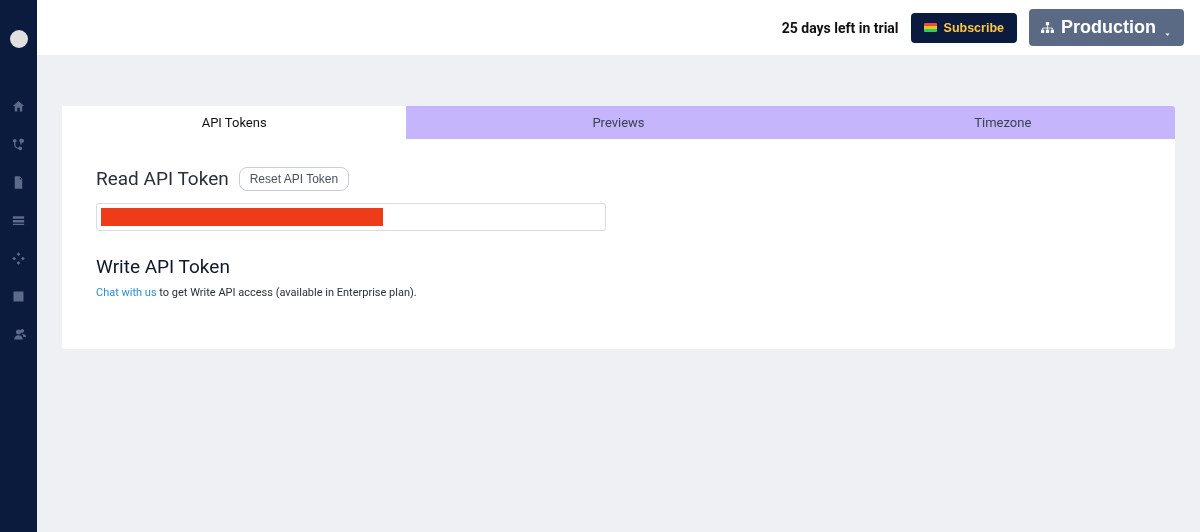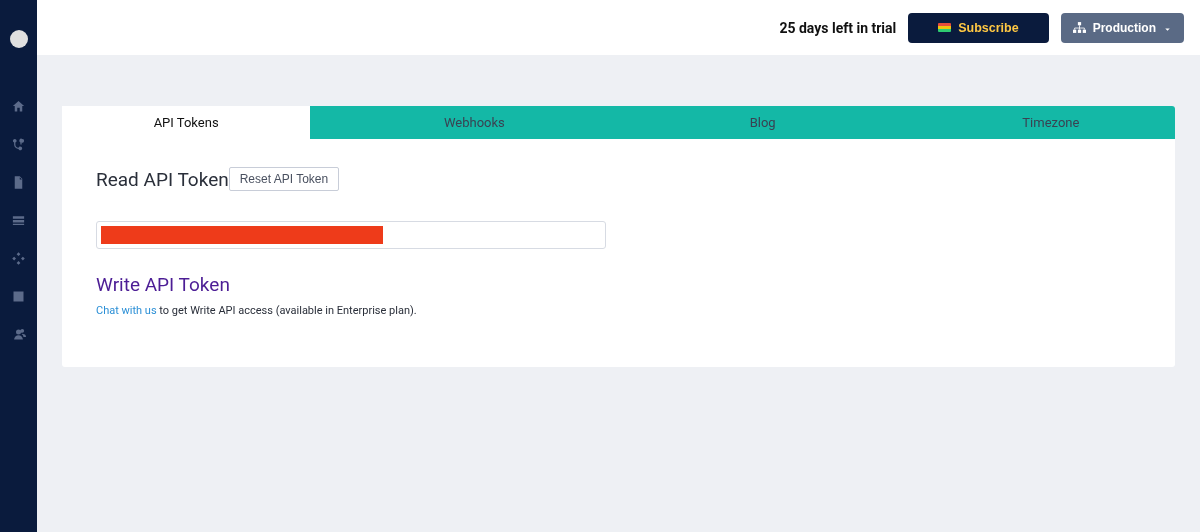--- a/index.html
+++ b/index.html
@@ -62,42 +62,42 @@
     }
     .trial-text {
       font-size: 14px;
       font-weight: 700;
       color: #111;
     }
     .subscribe-btn {
       background: #0a1b3d;
       color: #ffc843;
       border: none;
-      padding: 8px 30px;
+      padding: 8px 13px;
       border-radius: 4px;
       font-size: 12.5px;
       font-weight: 600;
       cursor: pointer;
       display: flex;
       align-items: center;
       gap: 7px;
     }
     .subscribe-icon {
       width: 13px;
       height: 9px;
       background: linear-gradient(to bottom, #e74c3c 33%, #f1c40f 33%, #f1c40f 66%, #2ecc71 66%);
       border-radius: 1px;
     }
     .env-select {
       background: #5a6a85;
       color: #ffffff;
       border: none;
       padding: 8px 12px;
       border-radius: 4px;
-      font-size: 12px;
+      font-size: 18px;
       font-weight: 600;
       cursor: pointer;
       display: flex;
       align-items: center;
       gap: 7px;
     }
     .env-icon {
       display: inline-flex;
     }
     .env-icon svg {
@@ -117,21 +117,21 @@
     .content-wrap {
       flex: 1;
       padding: 51px 25px 25px 25px;
     }
     .panel {
       background: #ffffff;
       border-radius: 3px;
     }
     .tabs {
       display: flex;
-      background: #14b8a6;
+      background: #c4b5fd;
       border-top-left-radius: 3px;
       border-top-right-radius: 3px;
       gap: 40px;
     }
     .tab {
       flex: 1;
       text-align: center;
       padding: 9px 0;
       font-size: 13px;
       color: #3a4252;
@@ -139,56 +139,57 @@
     }
     .tab.active {
       background: #ffffff;
       color: #111;
     }
     .panel-body {
       padding: 28px 34px 50px 34px;
     }
     .heading-row {
       display: flex;
-      align-items: center;
-      margin-bottom: 30px;
+      align-items: flex-start;
+      gap: 10px;
+      margin-bottom: 12px;
     }
     .heading {
       font-size: 19px;
       font-weight: 400;
       color: #2a2f3a;
     }
     .reset-btn {
       background: #fff;
       border: 1px solid #c8cdd8;
       color: #4a5160;
       padding: 4px 10px;
       font-size: 12px;
-      border-radius: 2px;
+      border-radius: 8px;
       cursor: pointer;
     }
     .token-field {
       width: 510px;
       height: 28px;
       border: 1px solid #d7dbe3;
       border-radius: 3px;
       padding: 3px 4px;
       display: flex;
       align-items: center;
       margin-bottom: 24px;
     }
     .token-redacted {
       background: #ee3b1a;
       height: 18px;
       width: 282px;
     }
     .subheading {
       font-size: 19px;
       font-weight: 400;
-      color: #4c1d95;
+      color: #0f172a;
       margin-bottom: 8px;
     }
     .desc {
       font-size: 11px;
       color: #2a2f3a;
     }
     .link {
       color: #2b8fd6;
       cursor: pointer;
     }
@@ -259,22 +260,21 @@
             <path d="M6 9l6 6 6-6z"></path>
           </svg>
       </span>
     </button>
   </div>
 
   <div class="content-wrap">
     <div class="panel">
       <div class="tabs">
         <div class="tab active">API Tokens</div>
-        <div class="tab">Webhooks</div>
-        <div class="tab">Blog</div>
+        <div class="tab">Previews</div>
         <div class="tab">Timezone</div>
       </div>
 
       <div class="panel-body">
         <div class="heading-row">
           <h2 class="heading">Read API Token</h2>
           <button class="reset-btn">Reset API Token</button>
         </div>
 
         <div class="token-field">

